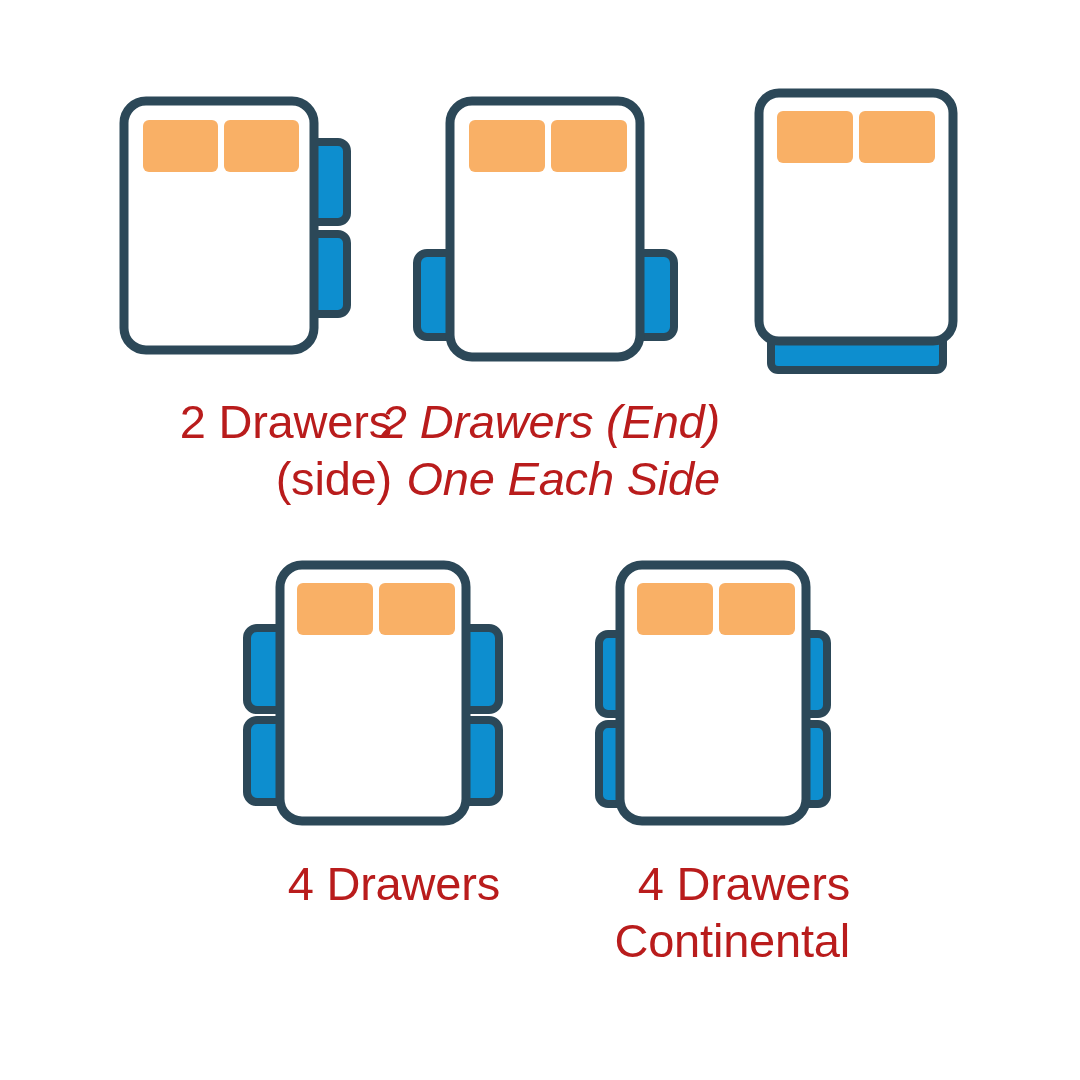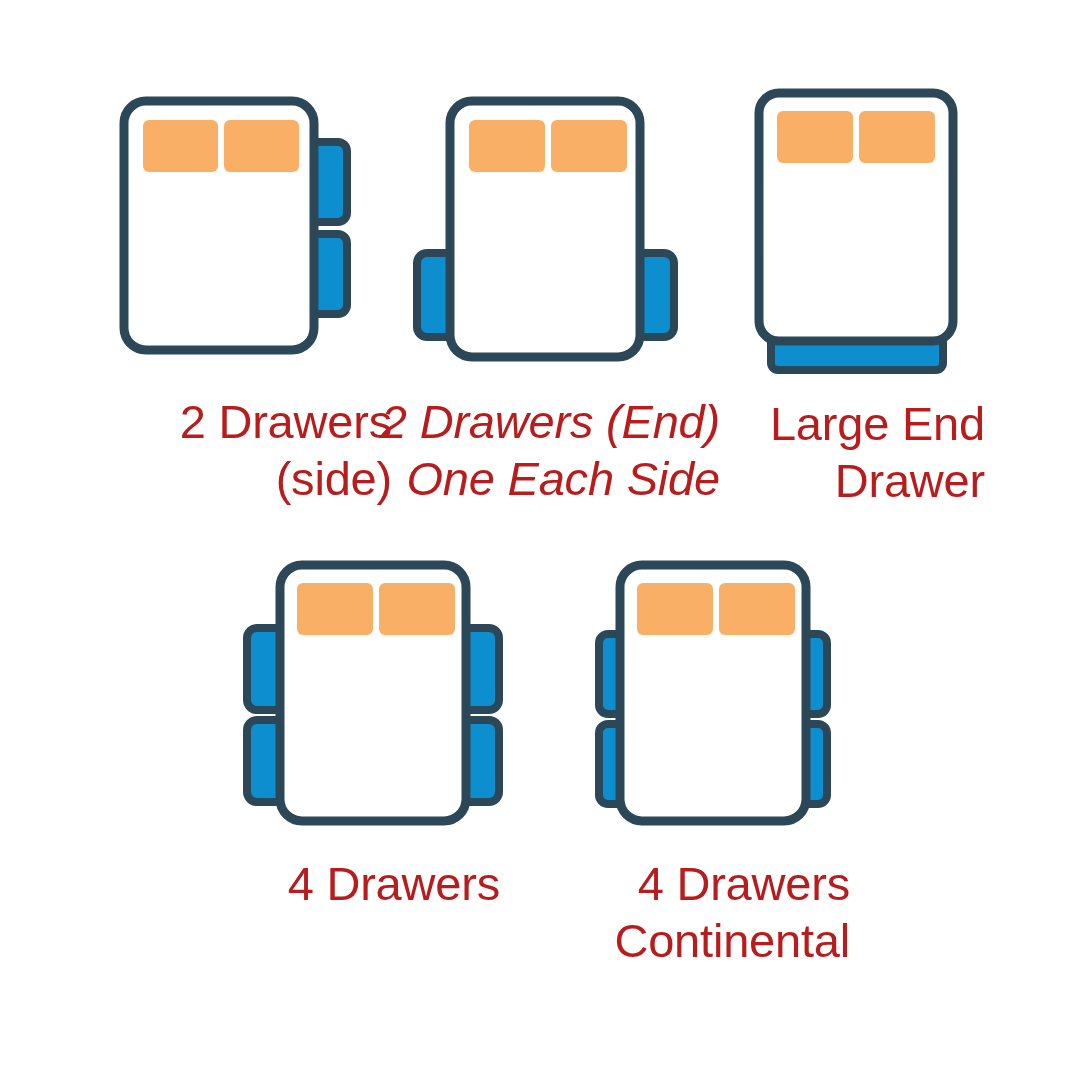--- a/index.html
+++ b/index.html
@@ -84,22 +84,20 @@
     <div class="bed-figure">
       <svg width="250" height="300" viewBox="0 0 250 300" xmlns="http://www.w3.org/2000/svg">
         <g>
           <rect x="26" y="252" width="172" height="38" rx="7" ry="7" fill="#0d8ecf" stroke="#2c4858" stroke-width="8"></rect>
         </g>
         <rect x="14" y="13" width="194" height="248" rx="20" ry="20" fill="#ffffff" stroke="#2c4858" stroke-width="9"></rect>
         <rect x="32" y="31" width="76" height="52" rx="6" ry="6" fill="#f9b066"></rect>
         <rect x="114" y="31" width="76" height="52" rx="6" ry="6" fill="#f9b066"></rect>
       </svg>
     </div>
-    <div class="caption" style="left:-15px; top:315px; width:255px;">Large End
-Drawer</div>
   </div>
 
   <div class="cell" style="left:235px; top:552px;">
     <div class="bed-figure">
       <svg width="275" height="285" viewBox="0 0 275 285" xmlns="http://www.w3.org/2000/svg">
         <g>
           <rect x="12" y="76" width="46" height="82" rx="10" ry="10" fill="#0d8ecf" stroke="#2c4858" stroke-width="8"></rect>
           <rect x="12" y="168" width="46" height="82" rx="10" ry="10" fill="#0d8ecf" stroke="#2c4858" stroke-width="8"></rect>
           <rect x="218" y="76" width="46" height="82" rx="10" ry="10" fill="#0d8ecf" stroke="#2c4858" stroke-width="8"></rect>
           <rect x="218" y="168" width="46" height="82" rx="10" ry="10" fill="#0d8ecf" stroke="#2c4858" stroke-width="8"></rect>

